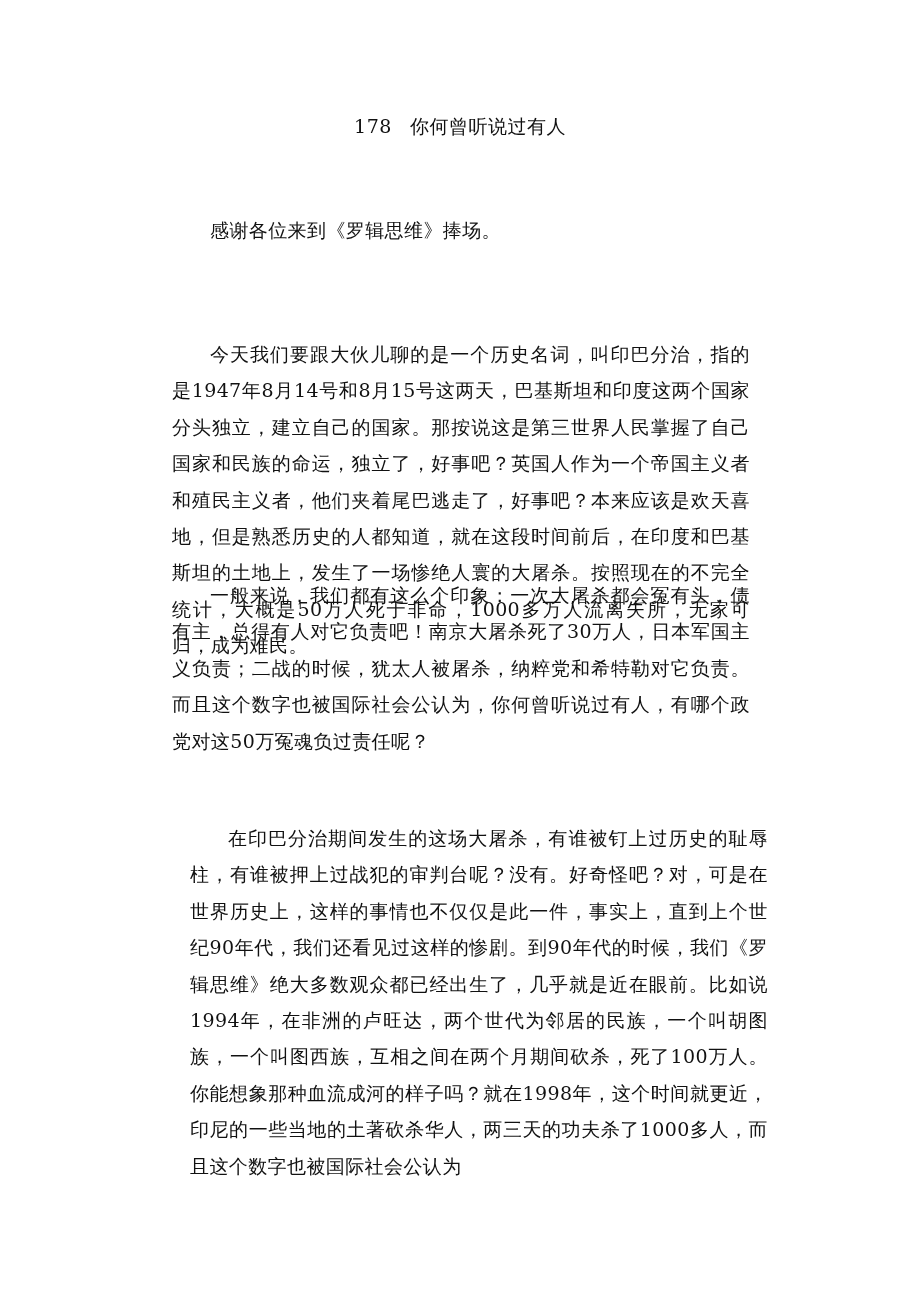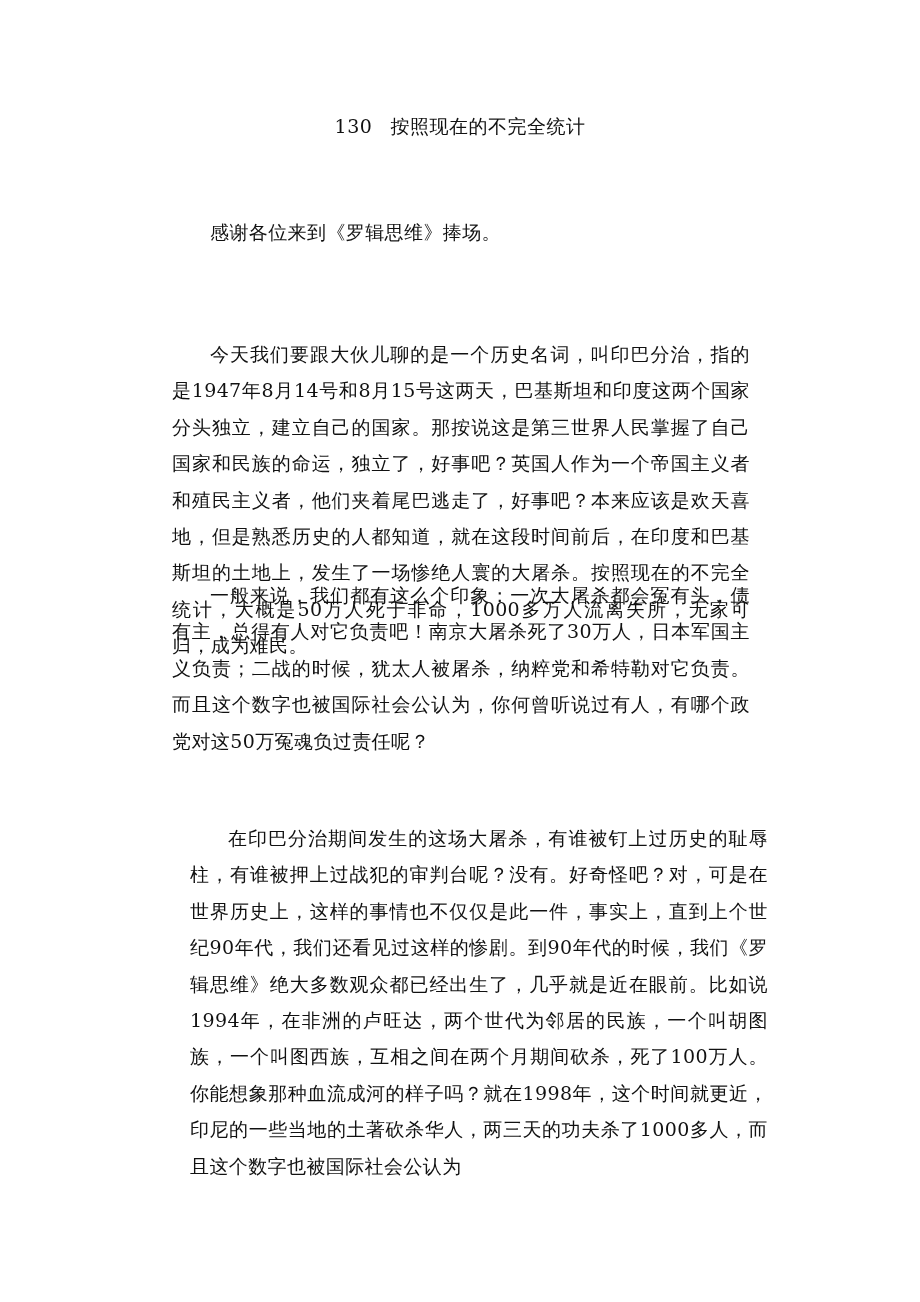--- a/index.html
+++ b/index.html
@@ -5,31 +5,31 @@
   html, body { margin: 0; padding: 0; background: #ffffff; }
   body { width: 920px; height: 1302px; position: relative; overflow: hidden;
          font-family: "DejaVu Serif", "Liberation Serif", serif; color: #111; }
   .page { position: absolute; left: 0; top: 0; width: 920px; height: 1302px; background: #fff; }
   .title { position: absolute; top: 112px; left: 0; width: 920px; text-align: center;
            font-size: 19px; line-height: 28px; letter-spacing: 0.5px; }
   .title .num { margin-right: 18px; }
   .body { position: absolute; left: 172px; width: 578px; }
   .para { margin: 0; font-size: 19px; line-height: 36.4px; text-indent: 38px;
           text-align: justify; letter-spacing: 0.4px; }
-  .p0 { top: 214px; }
+  .p0 { top: 214px; font-family: Liberation Mono, monospace; }
   .p1 { top: 288px; margin-top: 48px; }
   .p2 { top: 577px; }
   .p3 { top: 820px; margin-left: 18px; }
 </style>
 </head>
 <body>
 
 <div class="page">
   <div class="title">
-    <span class="num">130</span><span>按照现在的不完全统计</span>
+    <span class="num">178</span><span>你何曾听说过有人</span>
   </div>
 
   <div class="body p0">
     <p class="para">感谢各位来到《罗辑思维》捧场。</p>
   </div>
   <div class="body p1">
     <p class="para">今天我们要跟大伙儿聊的是一个历史名词，叫印巴分治，指的是1947年8月14号和8月15号这两天，巴基斯坦和印度这两个国家分头独立，建立自己的国家。那按说这是第三世界人民掌握了自己国家和民族的命运，独立了，好事吧？英国人作为一个帝国主义者和殖民主义者，他们夹着尾巴逃走了，好事吧？本来应该是欢天喜地，但是熟悉历史的人都知道，就在这段时间前后，在印度和巴基斯坦的土地上，发生了一场惨绝人寰的大屠杀。按照现在的不完全统计，大概是50万人死于非命，1000多万人流离失所，无家可归，成为难民。</p>
   </div>
   <div class="body p2">
     <p class="para">一般来说，我们都有这么个印象：一次大屠杀都会冤有头，债有主，总得有人对它负责吧！南京大屠杀死了30万人，日本军国主义负责；二战的时候，犹太人被屠杀，纳粹党和希特勒对它负责。而且这个数字也被国际社会公认为，你何曾听说过有人，有哪个政党对这50万冤魂负过责任呢？</p>

